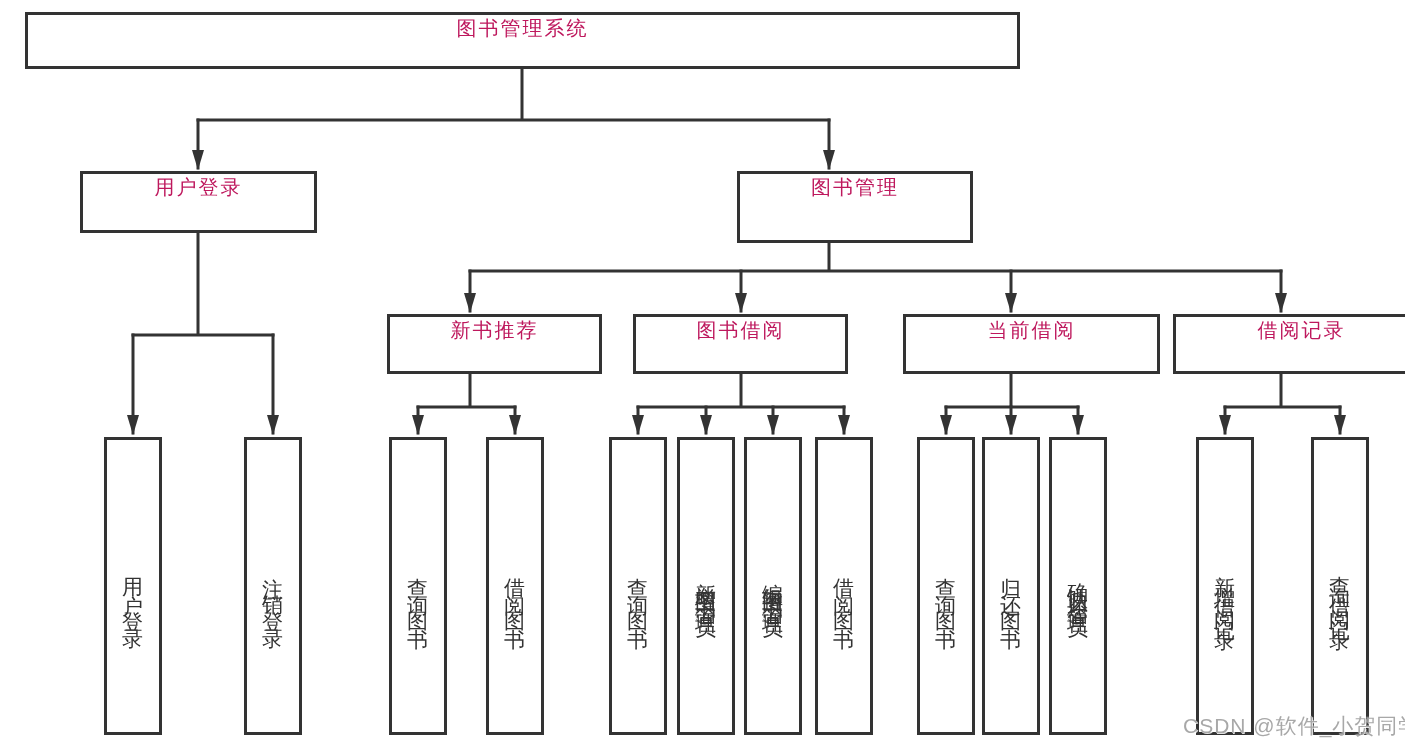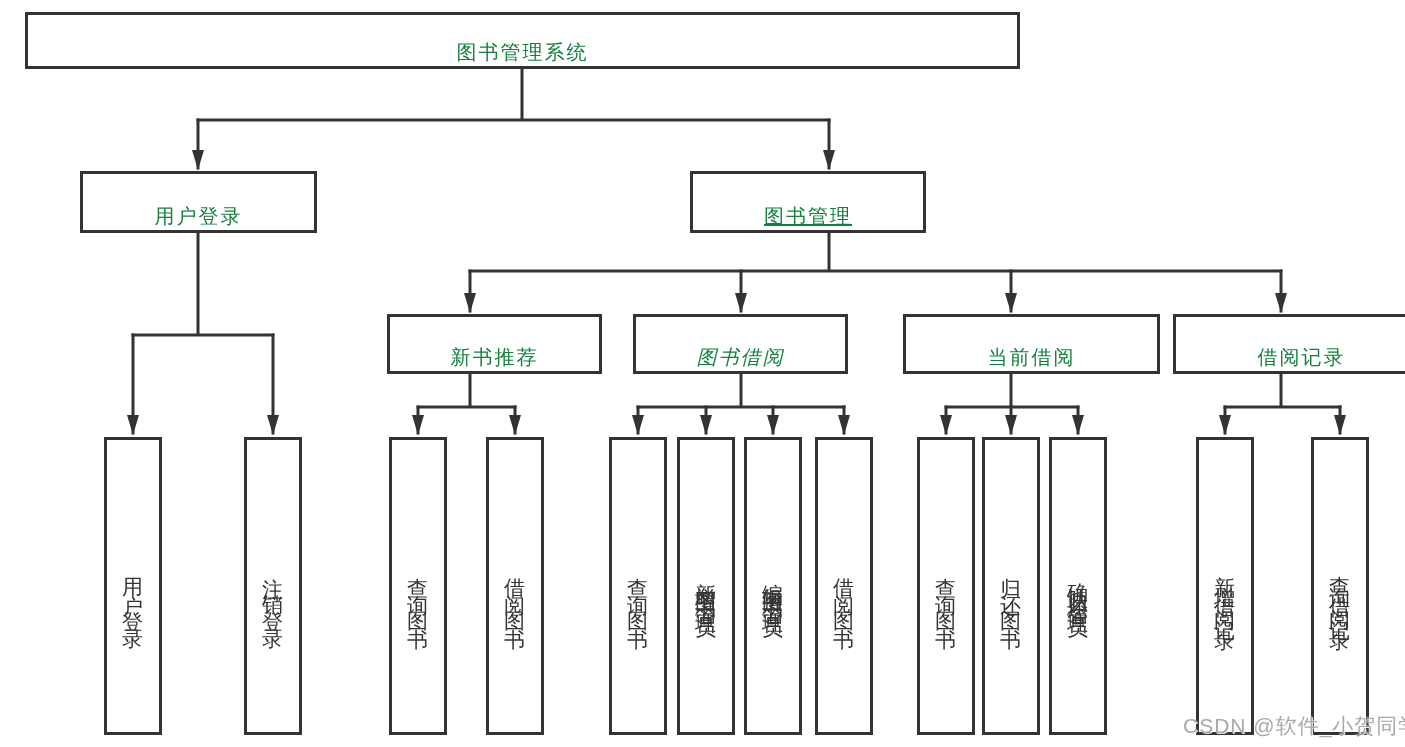--- a/index.html
+++ b/index.html
@@ -12,22 +12,22 @@
   }
   .connector-layer{
     position:absolute;left:0;top:0;width:1405px;height:747px;
     pointer-events:none;
   }
   .hbox{
     position:absolute;
     box-sizing:border-box;
     border:3px solid #333333;
     background:#ffffff;
-    display:flex;align-items:flex-end;justify-content:center;
-    color:#15803d;
+    display:flex;align-items:flex-start;justify-content:center;
+    color:#be185d;
     font-size:20px;
     letter-spacing:2px;
     z-index:2;
   }
   .leaf{
     position:absolute;
     top:437px;height:298px;width:58px;
     box-sizing:border-box;
     border:3px solid #333333;
     background:#ffffff;
@@ -105,28 +105,28 @@
     </g>
   </svg>
 
   <div class="hbox" style="left:25px;top:12px;width:995px;height:57px;">
     <span>图书管理系统</span>
   </div>
 
   <div class="hbox" style="left:80px;top:171px;width:237px;height:62px;">
     <span>用户登录</span>
   </div>
-  <div class="hbox" style="left:690px;top:171px;width:236px;height:62px;text-decoration:underline;">
+  <div class="hbox" style="left:737px;top:171px;width:236px;height:72px;">
     <span>图书管理</span>
   </div>
 
   <div class="hbox" style="left:363px;top:314px;width:215px;height:60px;margin-left:24px;">
     <span>新书推荐</span>
   </div>
-  <div class="hbox" style="left:633px;top:314px;width:215px;height:60px;font-style:italic;">
+  <div class="hbox" style="left:633px;top:314px;width:215px;height:60px;">
     <span>图书借阅</span>
   </div>
   <div class="hbox" style="left:903px;top:314px;width:257px;height:60px;">
     <span>当前借阅</span>
   </div>
   <div class="hbox" style="left:1173px;top:314px;width:257px;height:60px;">
     <span>借阅记录</span>
   </div>
 
   <div class="leaf" style="left:104px;">

